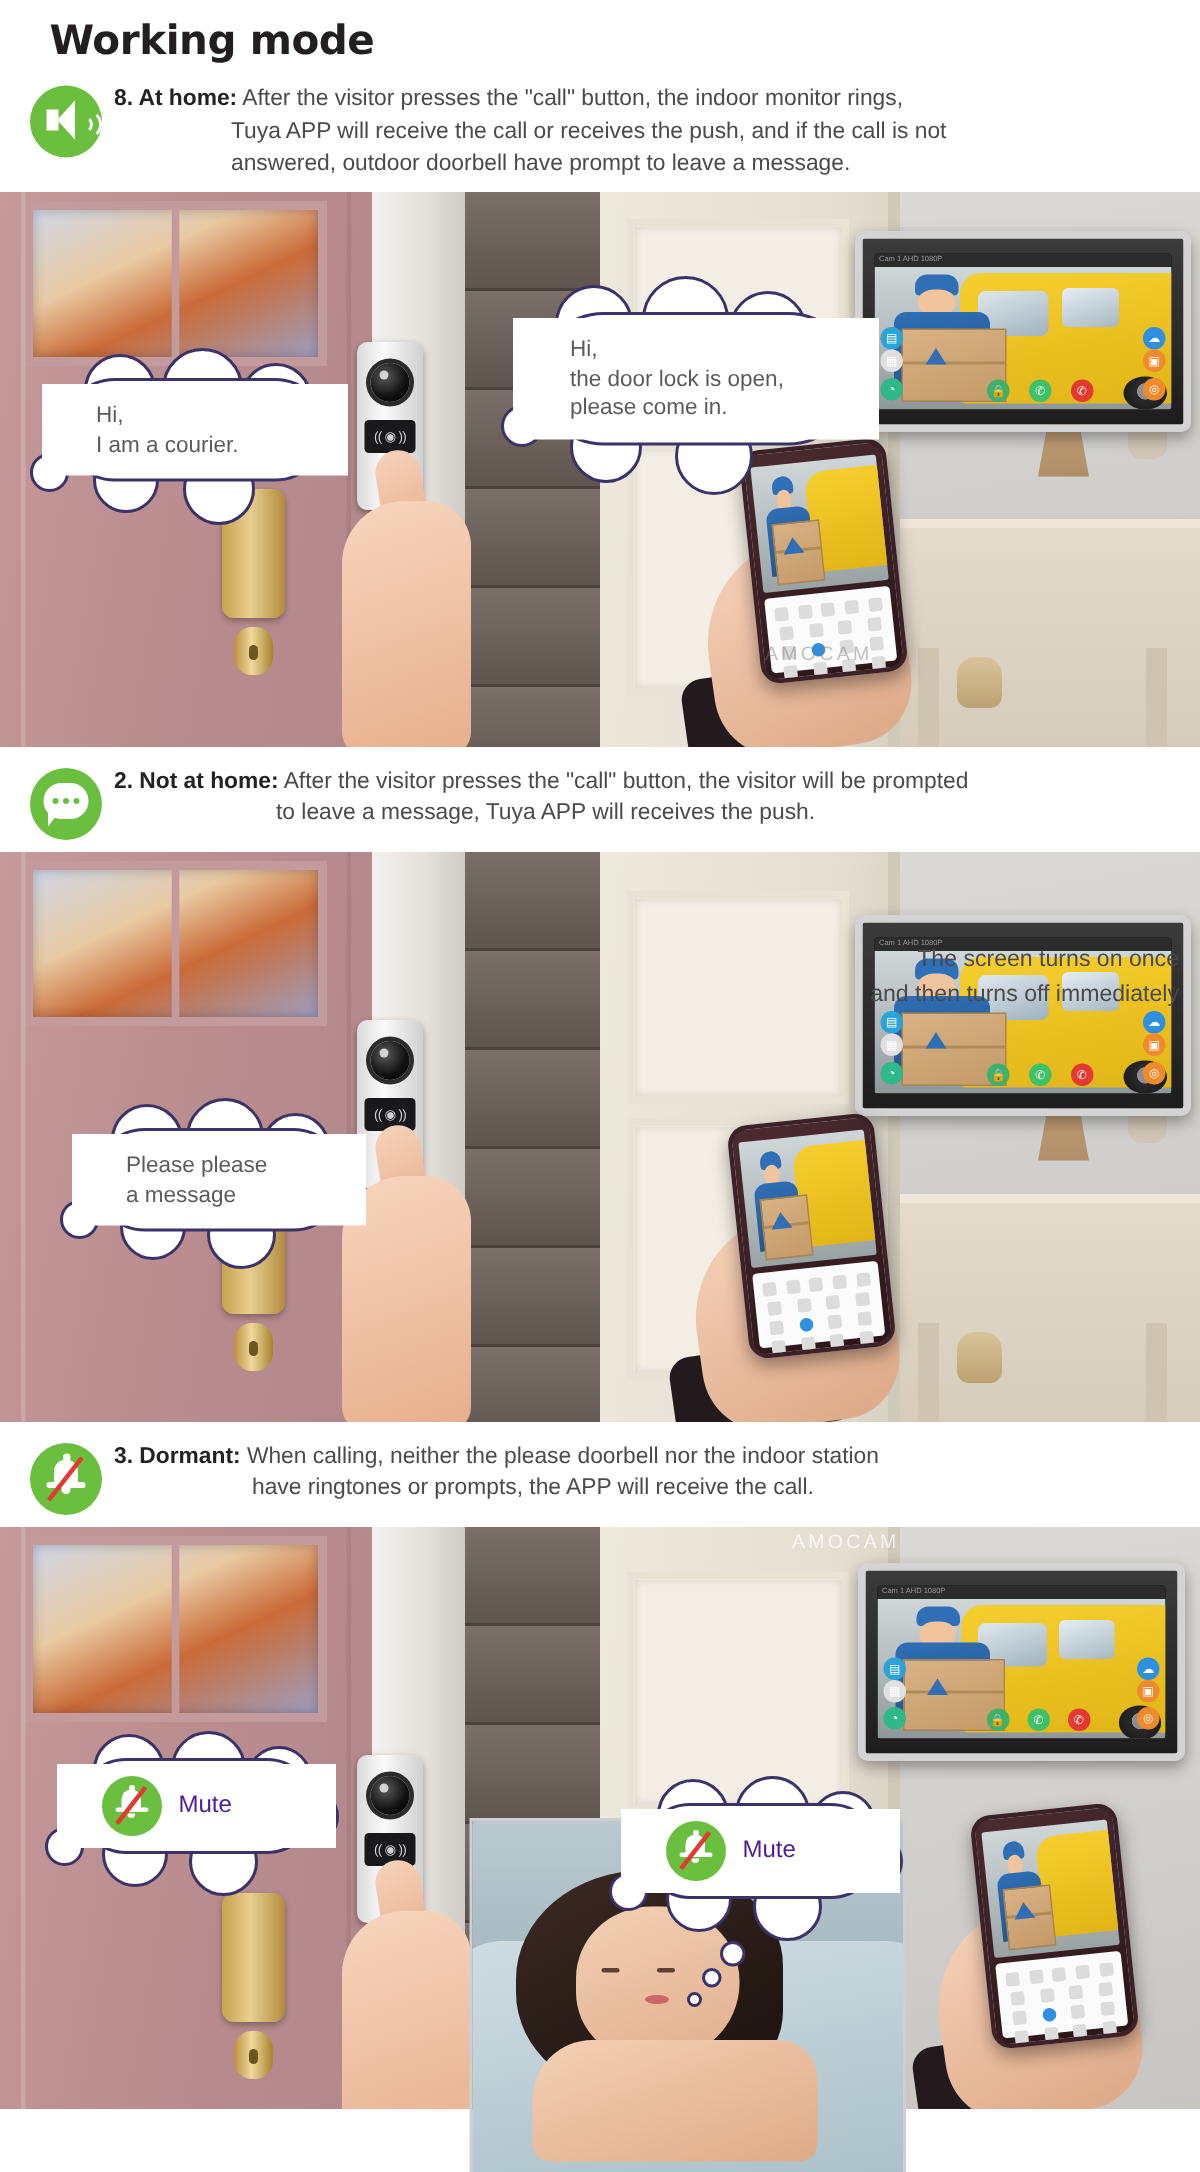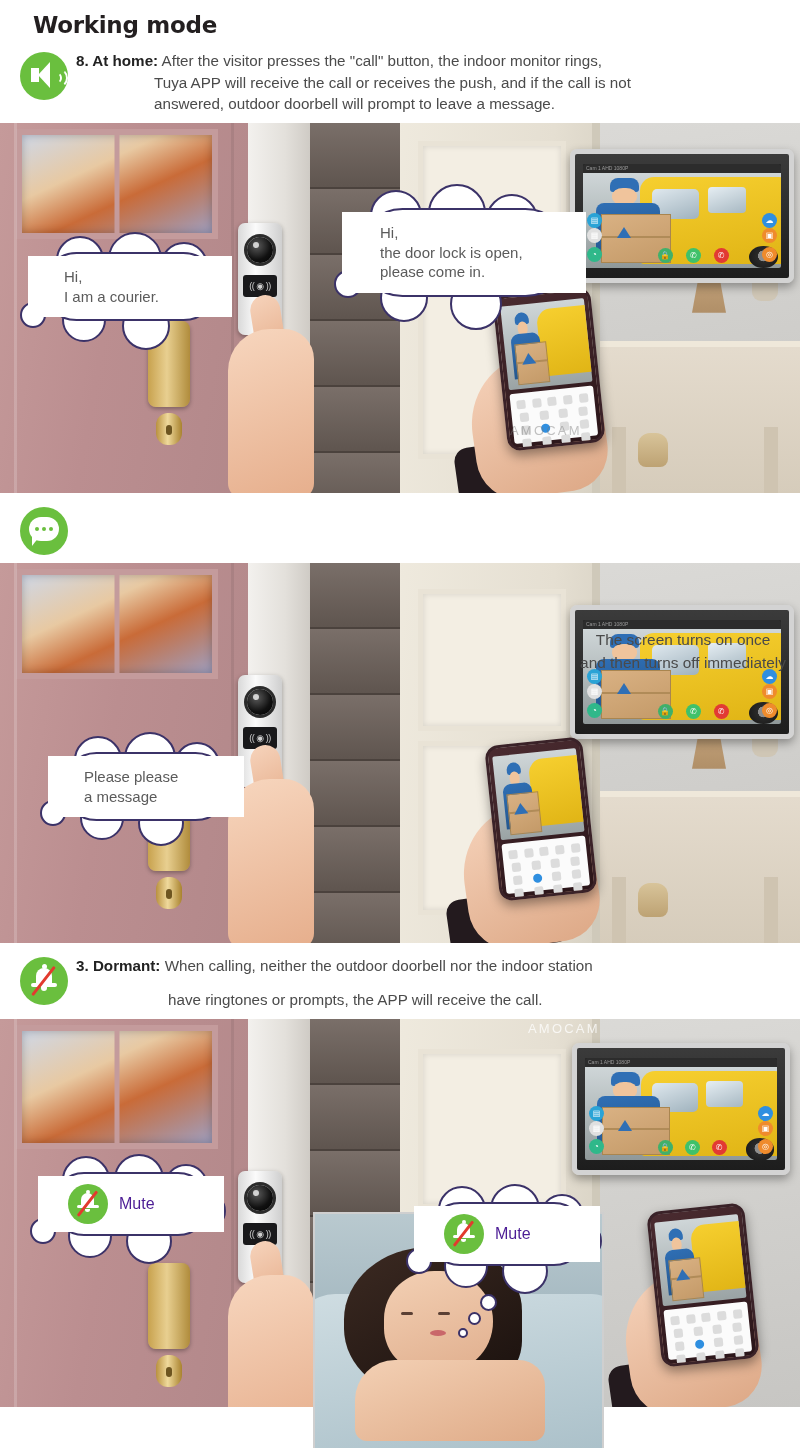--- a/index.html
+++ b/index.html
@@ -5,36 +5,36 @@
   html,body{margin:0;padding:0;}
   body{
     width:800px;height:1448px;background:#ffffff;
     font-family:"Liberation Sans",sans-serif;color:#3a3a3a;
     overflow:hidden;position:relative;
   }
   .page{width:800px;height:1448px;position:relative;}
 
   
   .heading{
-    font-size:23px;font-weight:bold;color:#231f20;
+    font-size:27px;font-weight:bold;color:#231f20;
     letter-spacing:-0.3px;padding:12px 0 0 33px;
     font-family:"DejaVu Sans",sans-serif;
   }
 
   
   .mode-row{display:flex;align-items:flex-start;padding:10px 14px 8px 20px;}
   .mode-icon{width:48px;height:48px;border-radius:50%;background:#6abf3e;
     flex:0 0 48px;position:relative;margin-top:4px;margin-right:8px;}
   .mode-text{flex:1;font-size:15.2px;line-height:1.42;color:#4b4b4b;
     padding-top:2px;text-align:left;}
   .mode-text .lbl{font-weight:bold;color:#222;}
   .mode-text .l1{display:block;}
   .mode-text .l2,.mode-text .l3{display:block;padding-left:78px;}
   .m2 .mode-text .l2{padding-left:108px;}
-  .m3 .mode-text .l2{padding-left:92px;margin-top:13px;}
+  .m3 .mode-text .l2{padding-left:92px;}
 
   
   .ico-speaker .spk-body{position:absolute;left:11px;top:16px;width:8px;height:14px;background:#fff;}
   .ico-speaker .spk-cone{position:absolute;left:18px;top:10px;width:0;height:0;
      border-top:13px solid transparent;border-bottom:13px solid transparent;border-right:12px solid #fff;}
   .ico-speaker .wv{position:absolute;border:2.4px solid #fff;border-radius:50%;
      border-left-color:transparent;border-top-color:transparent;border-bottom-color:transparent;}
   .ico-speaker .wv1{width:8px;height:8px;left:30px;top:20px;}
   .ico-speaker .wv2{width:16px;height:16px;left:28px;top:16px;}
   .ico-speaker .wv3{width:24px;height:24px;left:26px;top:12px;}
@@ -228,21 +228,21 @@
      background:#e23a2e;transform:rotate(38deg);border-radius:1px;}
   .mute-lbl{font-size:16px;color:#4c1d95;}
 
   .think-dots i{position:absolute;background:#fff;border:2.5px solid #3b3268;border-radius:50%;}
   .think-dots .t1{width:13px;height:13px;}
   .think-dots .t2{width:9px;height:9px;}
   .think-dots .t3{width:6px;height:6px;}
 
   
   .screen-caption{position:absolute;right:14px;top:628px;z-index:30;
-     text-align:center;font-size:15.4px;line-height:1.5;color:#4a4a4a;}
+     text-align:right;font-size:15.4px;line-height:1.5;color:#4a4a4a;}
 
   
   .wmark{position:absolute;font-size:13px;letter-spacing:2.2px;color:rgba(255,255,255,.55);
      z-index:25;font-family:"Liberation Sans",sans-serif;}
   .wm1{left:510px;top:300px;color:rgba(120,120,120,.45);}
   .wm3{left:528px;top:1062px;color:rgba(255,255,255,.75);}
 
   
   .sleep-inset{position:absolute;left:313px;top:1212px;width:287px;height:236px;
      overflow:hidden;z-index:20;border:2px solid #cfcfcf;
@@ -272,21 +272,21 @@
       <span class="spk-body"></span>
         <span class="spk-cone"></span>
       <span class="wv wv1"></span>
         <span class="wv wv2"></span>
         <span class="wv wv3"></span>
     </div>
     <div class="mode-text">
       <span class="l1"><span class="lbl">8. At home:</span>
         <span>After the visitor presses the "call" button, the indoor monitor rings,</span></span>
       <span class="l2">Tuya APP will receive the call or receives the push, and if the call is not</span>
-      <span class="l3">answered, outdoor doorbell will prompt to leave a message.</span>
+      <span class="l3">answered, outdoor doorbell have prompt to leave a message.</span>
     </div>
   </div>
 
   <div class="panel p1">
     <div class="outdoor">
       <div class="door">
         <div class="door-window">
             <span class="mullion"></span>
           </div>
         <div class="handle-plate"></div>
@@ -438,20 +438,25 @@
   </div>
 
   <div class="mode-row m2">
     <div class="mode-icon ico-chat">
       <span class="cb"></span>
         <span class="tail"></span>
       <span class="d d1"></span>
         <span class="d d2"></span>
         <span class="d d3"></span>
     </div>
+    <div class="mode-text">
+      <span class="l1"><span class="lbl">2. Not at home:</span>
+        <span>After the visitor presses the "call" button,  the visitor will be prompted</span></span>
+      <span class="l2">to leave a message, Tuya APP will receives the push.</span>
+    </div>
   </div>
 
   <div class="panel p2">
     <div class="outdoor">
       <div class="door">
         <div class="door-window">
             <span class="mullion"></span>
           </div>
         <div class="handle-plate" style="top:222px"></div>
         <div class="handle-knob" style="top:314px"></div>
@@ -591,21 +596,21 @@
   <div class="mode-row m3">
     <div class="mode-icon ico-bell">
       <span class="knob"></span>
         <span class="bell"></span>
         <span class="lip"></span>
       <span class="clap"></span>
         <span class="slash"></span>
     </div>
     <div class="mode-text">
       <span class="l1"><span class="lbl">3. Dormant:</span>
-        <span>When calling, neither the outdoor doorbell nor the indoor station</span></span>
+        <span>When calling, neither the please doorbell nor the indoor station</span></span>
       <span class="l2">have ringtones or prompts, the APP will receive the call.</span>
     </div>
   </div>
 
   <div class="panel p3">
     <div class="outdoor">
       <div class="door">
         <div class="door-window" style="height:112px">
             <span class="mullion"></span>
           </div>

